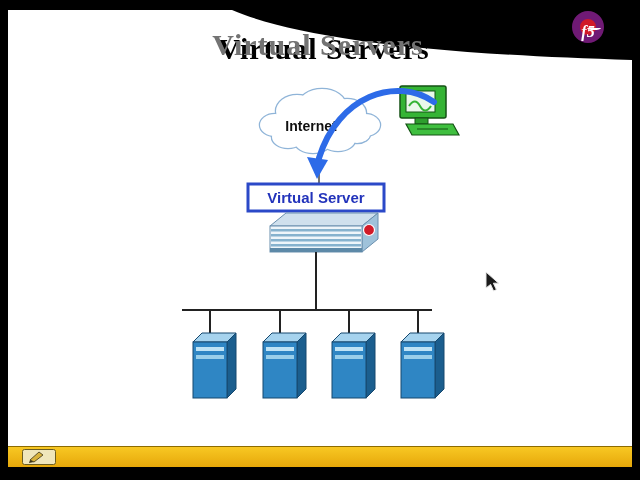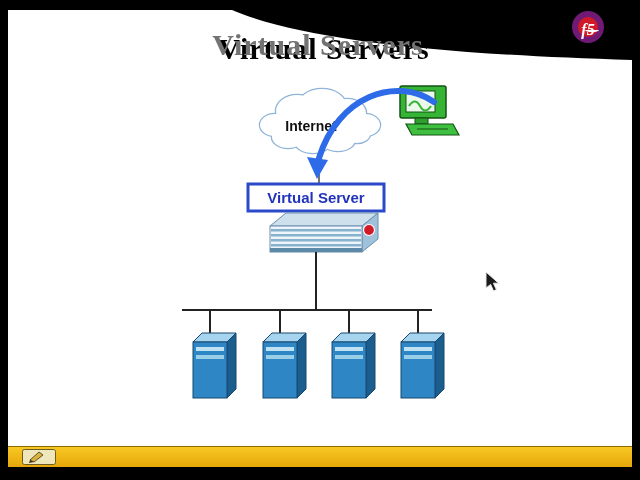--- a/index.html
+++ b/index.html
@@ -8,21 +8,21 @@
   .frame { position:absolute; inset:0; background:#000; }
   .slide { position:absolute; left:8px; top:10px; width:624px; height:436px; background:#fff; overflow:hidden; }
   .swoosh { position:absolute; top:0; left:0; z-index:1; }
   .title {
     position:absolute; left:130px; top:18px; width:360px; text-align:center; z-index:3;
     font-family:"Liberation Serif",serif; font-weight:bold; font-size:30px;
     color:#737373; text-shadow:6px 4px 0 #000; letter-spacing:1px;
   }
   .logo {
     position:absolute; left:564px; top:1px; width:32px; height:32px; z-index:4;
-    border-radius:50%; background:#d11a28; border:6px solid #701a75;
+    border-radius:50%; background:#d11a28; border:8px solid #701a75;
     color:#fff; text-align:center; font-family:"Liberation Serif",serif;
     font-style:italic; font-weight:bold; font-size:16px; line-height:26px;
   }
   .logo .underswoosh { position:absolute; left:7px; bottom:5px; width:14px; height:4px;
     border-bottom:2px solid #fff; border-radius:50%; }
   .diagram { position:absolute; inset:0; z-index:2; }
   .diagram text { font-family:"Liberation Sans",sans-serif; }
   .bottom-bar {
     position:absolute; left:8px; top:446px; width:624px; height:21px;
     background:linear-gradient(#f8c823,#e6a70a); border-top:1px solid #8d6b00; z-index:5;

